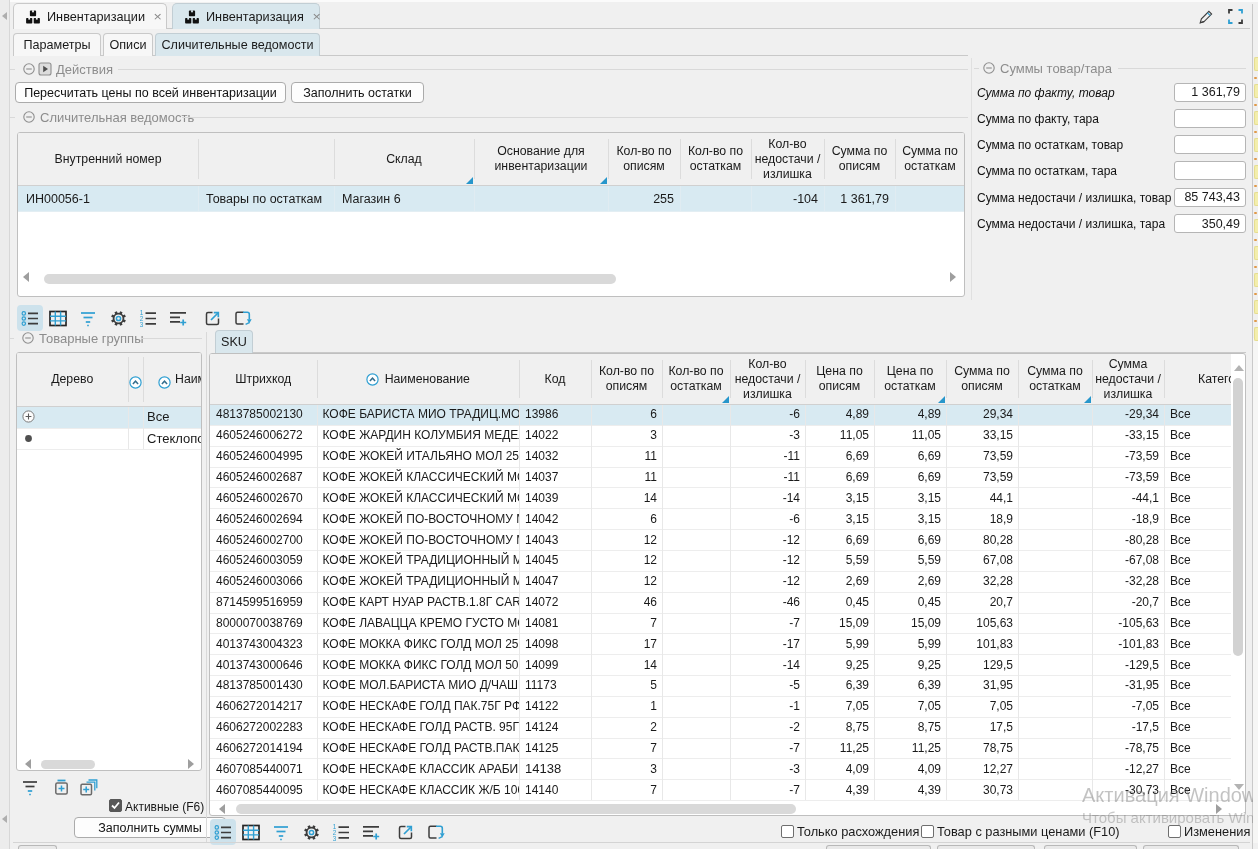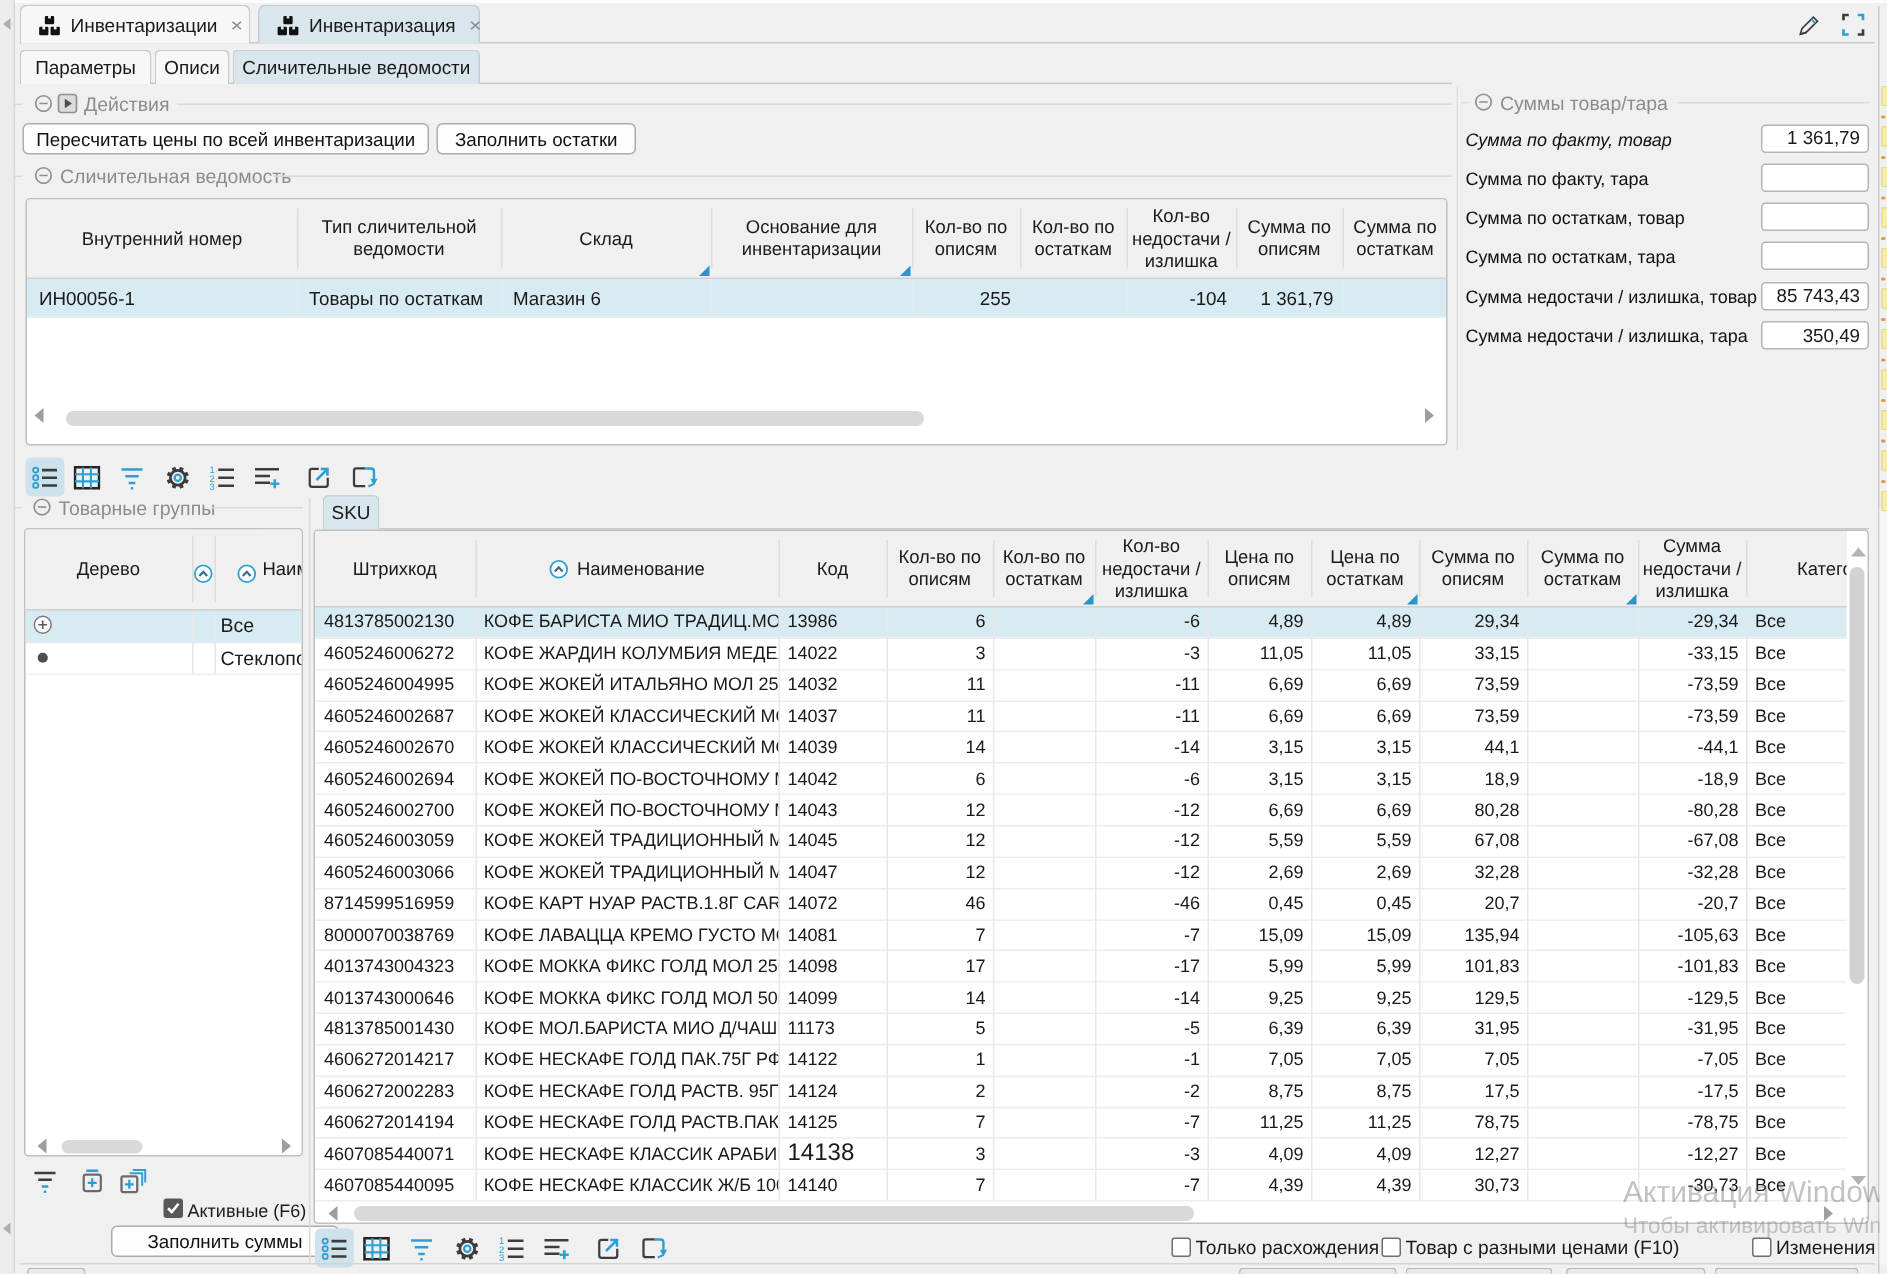--- a/index.html
+++ b/index.html
@@ -182,21 +182,20 @@
       <svg width="12" height="12" viewBox="0 0 12 12">
         <circle cx="6" cy="6" r="5.2" fill="none" stroke="#8f8f8f" stroke-width="1.1"></circle>
         <path d="M3.2 6 H8.8" stroke="#8f8f8f" stroke-width="1.1"></path>
       </svg>
     </div>
   <div class="abs grp-label" style="left:40px; top:110px;">Сличительная ведомость</div>
   <div class="abs grp-line" style="left:182px; top:117px; width:786px;"></div>
   <div class="abs tbl" id="top-table" style="left:17px; top:132px; width:948px; height:165px;">
       <div class="abs" style="left:0;top:0;width:947px;height:52px;background:#f0f0f0;"></div>
       <div class="th-cell" style="left:0px;top:0;width:180px;height:52px;">Внутренний номер</div>
-      <div class="th-cell" style="left:180px;top:0;width:136px;height:52px;">Тип сличительной<br>ведомости</div>
       <div class="th-sep" style="left:180px;top:6px;height:40px;"></div>
       <div class="th-cell" style="left:316px;top:0;width:140px;height:52px;">Склад</div>
       <div class="th-sep" style="left:316px;top:6px;height:40px;"></div>
       <div class="corner-tri" style="left:448px;top:44px;"></div>
       <div class="th-cell" style="left:456px;top:0;width:134px;height:52px;">Основание для<br>инвентаризации</div>
       <div class="th-sep" style="left:456px;top:6px;height:40px;"></div>
       <div class="corner-tri" style="left:582px;top:44px;"></div>
       <div class="th-cell" style="left:590px;top:0;width:72px;height:52px;">Кол-во по<br>описям</div>
       <div class="th-sep" style="left:590px;top:6px;height:40px;"></div>
       <div class="th-cell" style="left:662px;top:0;width:71px;height:52px;">Кол-во по<br>остаткам</div>
@@ -587,21 +586,21 @@
       <div class="cell " style="left:954px;top:237.65px;width:67px;height:20.85px;font-size:12px;padding-left:6px;">Все</div>
       <div class="row-line" style="left:0;top:258.50px;width:1021px;"></div>
       <div class="abs" style="left:0;top:258.5px;width:1021px;height:20.85px;"></div>
       <div class="cell " style="left:0px;top:258.5px;width:106.5px;height:20.85px;font-size:12px;padding-left:6px;">8000070038769</div>
       <div class="cell " style="left:106.5px;top:258.5px;width:202.5px;height:20.85px;font-size:12px;padding-left:6px;">КОФЕ ЛАВАЦЦА КРЕМО ГУСТО МО.</div>
       <div class="cell " style="left:309px;top:258.5px;width:72px;height:20.85px;font-size:12px;padding-left:6px;">14081</div>
       <div class="cell r" style="left:381px;top:258.5px;width:71px;height:20.85px;font-size:12px;padding-right:5px;">7</div>
       <div class="cell r" style="left:520px;top:258.5px;width:75px;height:20.85px;font-size:12px;padding-right:5px;">-7</div>
       <div class="cell r" style="left:595px;top:258.5px;width:69px;height:20.85px;font-size:12px;padding-right:5px;">15,09</div>
       <div class="cell r" style="left:664px;top:258.5px;width:72px;height:20.85px;font-size:12px;padding-right:5px;">15,09</div>
-      <div class="cell r" style="left:736px;top:258.5px;width:72px;height:20.85px;font-size:12px;padding-right:5px;">135,94</div>
+      <div class="cell r" style="left:736px;top:258.5px;width:72px;height:20.85px;font-size:12px;padding-right:5px;">105,63</div>
       <div class="cell r" style="left:882px;top:258.5px;width:72px;height:20.85px;font-size:12px;padding-right:5px;">-105,63</div>
       <div class="cell " style="left:954px;top:258.5px;width:67px;height:20.85px;font-size:12px;padding-left:6px;">Все</div>
       <div class="row-line" style="left:0;top:279.35px;width:1021px;"></div>
       <div class="abs" style="left:0;top:279.35px;width:1021px;height:20.85px;"></div>
       <div class="cell " style="left:0px;top:279.35px;width:106.5px;height:20.85px;font-size:12px;padding-left:6px;">4013743004323</div>
       <div class="cell " style="left:106.5px;top:279.35px;width:202.5px;height:20.85px;font-size:12px;padding-left:6px;">КОФЕ МОККА ФИКС ГОЛД МОЛ 250</div>
       <div class="cell " style="left:309px;top:279.35px;width:72px;height:20.85px;font-size:12px;padding-left:6px;">14098</div>
       <div class="cell r" style="left:381px;top:279.35px;width:71px;height:20.85px;font-size:12px;padding-right:5px;">17</div>
       <div class="cell r" style="left:520px;top:279.35px;width:75px;height:20.85px;font-size:12px;padding-right:5px;">-17</div>
       <div class="cell r" style="left:595px;top:279.35px;width:69px;height:20.85px;font-size:12px;padding-right:5px;">5,99</div>
@@ -666,21 +665,21 @@
       <div class="cell r" style="left:520px;top:383.6px;width:75px;height:20.85px;font-size:12px;padding-right:5px;">-7</div>
       <div class="cell r" style="left:595px;top:383.6px;width:69px;height:20.85px;font-size:12px;padding-right:5px;">11,25</div>
       <div class="cell r" style="left:664px;top:383.6px;width:72px;height:20.85px;font-size:12px;padding-right:5px;">11,25</div>
       <div class="cell r" style="left:736px;top:383.6px;width:72px;height:20.85px;font-size:12px;padding-right:5px;">78,75</div>
       <div class="cell r" style="left:882px;top:383.6px;width:72px;height:20.85px;font-size:12px;padding-right:5px;">-78,75</div>
       <div class="cell " style="left:954px;top:383.6px;width:67px;height:20.85px;font-size:12px;padding-left:6px;">Все</div>
       <div class="row-line" style="left:0;top:404.45px;width:1021px;"></div>
       <div class="abs" style="left:0;top:404.45000000000005px;width:1021px;height:20.85px;"></div>
       <div class="cell " style="left:0px;top:404.45000000000005px;width:106.5px;height:20.85px;font-size:12px;padding-left:6px;">4607085440071</div>
       <div class="cell " style="left:106.5px;top:404.45000000000005px;width:202.5px;height:20.85px;font-size:12px;padding-left:6px;">КОФЕ НЕСКАФЕ КЛАССИК АРАБИКА</div>
-      <div class="cell " style="left:309px;top:404.45000000000005px;width:72px;height:20.85px;font-size:16px;padding-left:6px;">14138</div>
+      <div class="cell " style="left:309px;top:404.45000000000005px;width:72px;height:20.85px;font-size:13px;padding-left:6px;">14138</div>
       <div class="cell r" style="left:381px;top:404.45000000000005px;width:71px;height:20.85px;font-size:12px;padding-right:5px;">3</div>
       <div class="cell r" style="left:520px;top:404.45000000000005px;width:75px;height:20.85px;font-size:12px;padding-right:5px;">-3</div>
       <div class="cell r" style="left:595px;top:404.45000000000005px;width:69px;height:20.85px;font-size:12px;padding-right:5px;">4,09</div>
       <div class="cell r" style="left:664px;top:404.45000000000005px;width:72px;height:20.85px;font-size:12px;padding-right:5px;">4,09</div>
       <div class="cell r" style="left:736px;top:404.45000000000005px;width:72px;height:20.85px;font-size:12px;padding-right:5px;">12,27</div>
       <div class="cell r" style="left:882px;top:404.45000000000005px;width:72px;height:20.85px;font-size:12px;padding-right:5px;">-12,27</div>
       <div class="cell " style="left:954px;top:404.45000000000005px;width:67px;height:20.85px;font-size:12px;padding-left:6px;">Все</div>
       <div class="row-line" style="left:0;top:425.30px;width:1021px;"></div>
       <div class="abs" style="left:0;top:425.3px;width:1021px;height:20.85px;"></div>
       <div class="cell " style="left:0px;top:425.3px;width:106.5px;height:20.85px;font-size:12px;padding-left:6px;">4607085440095</div>

